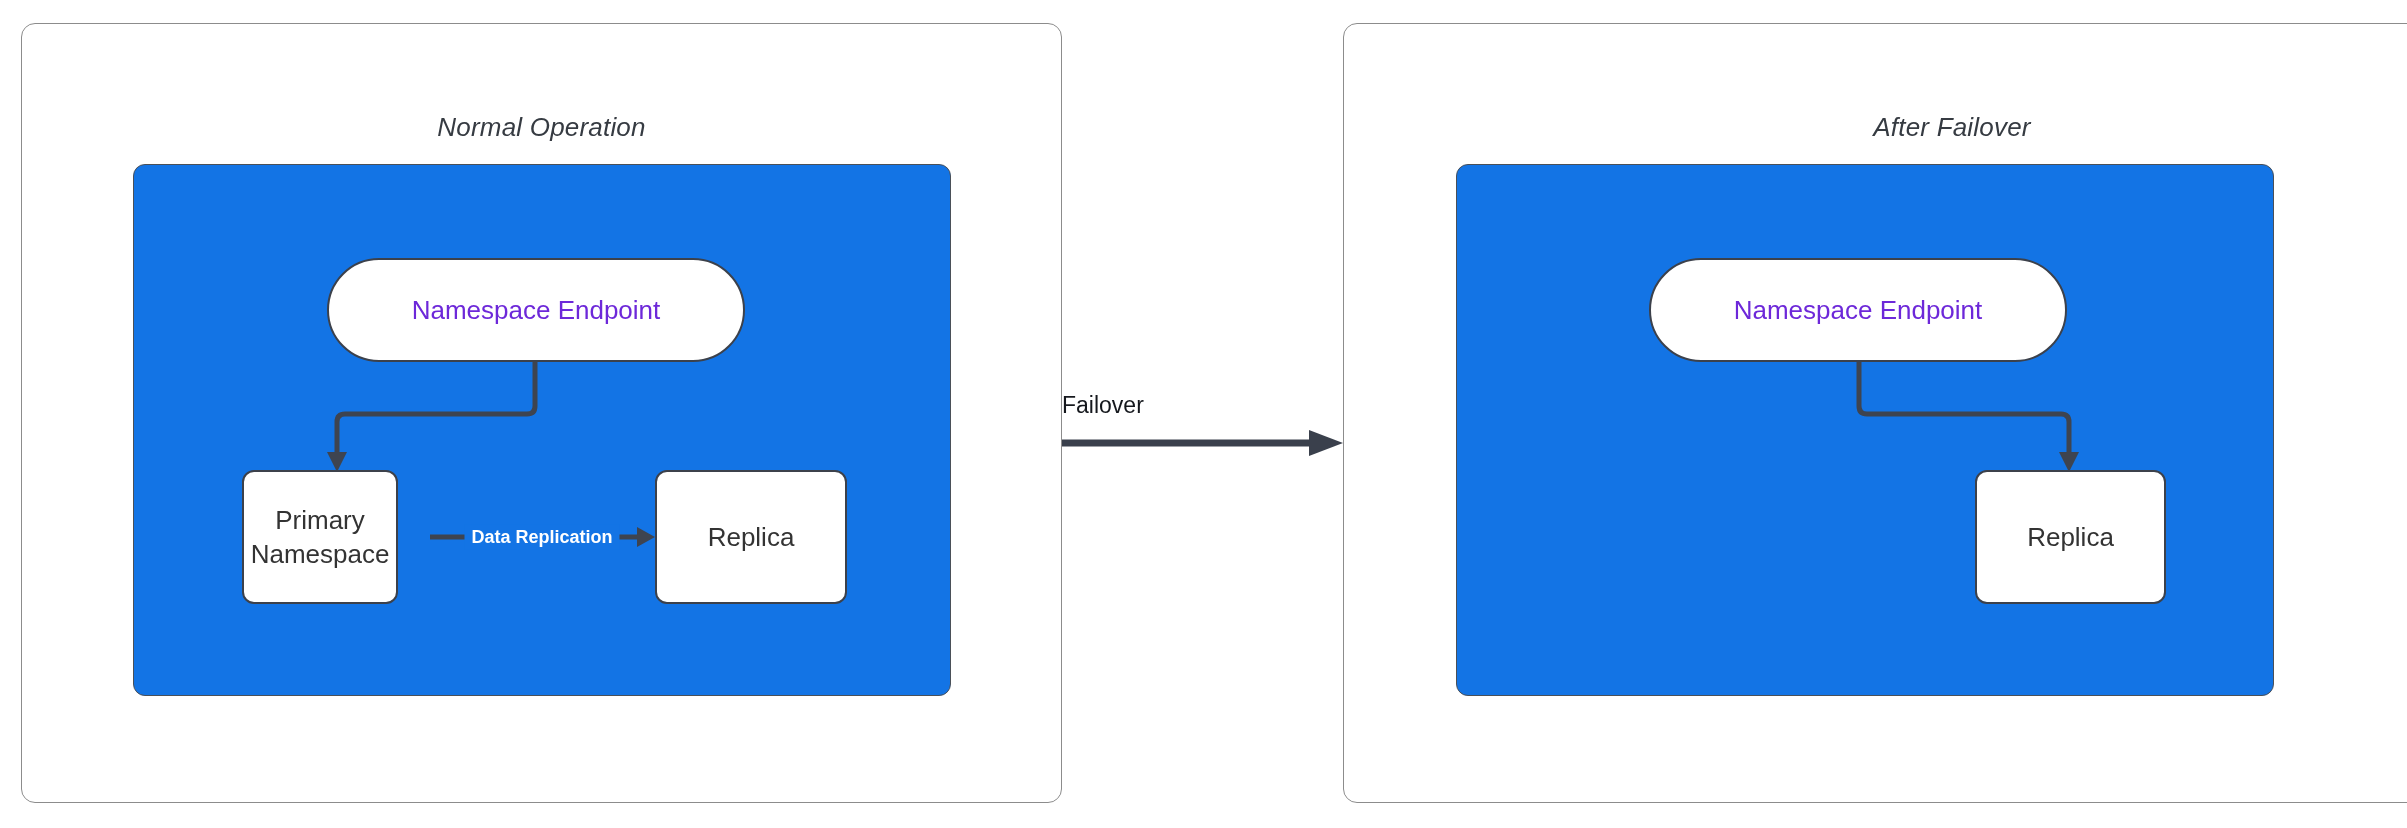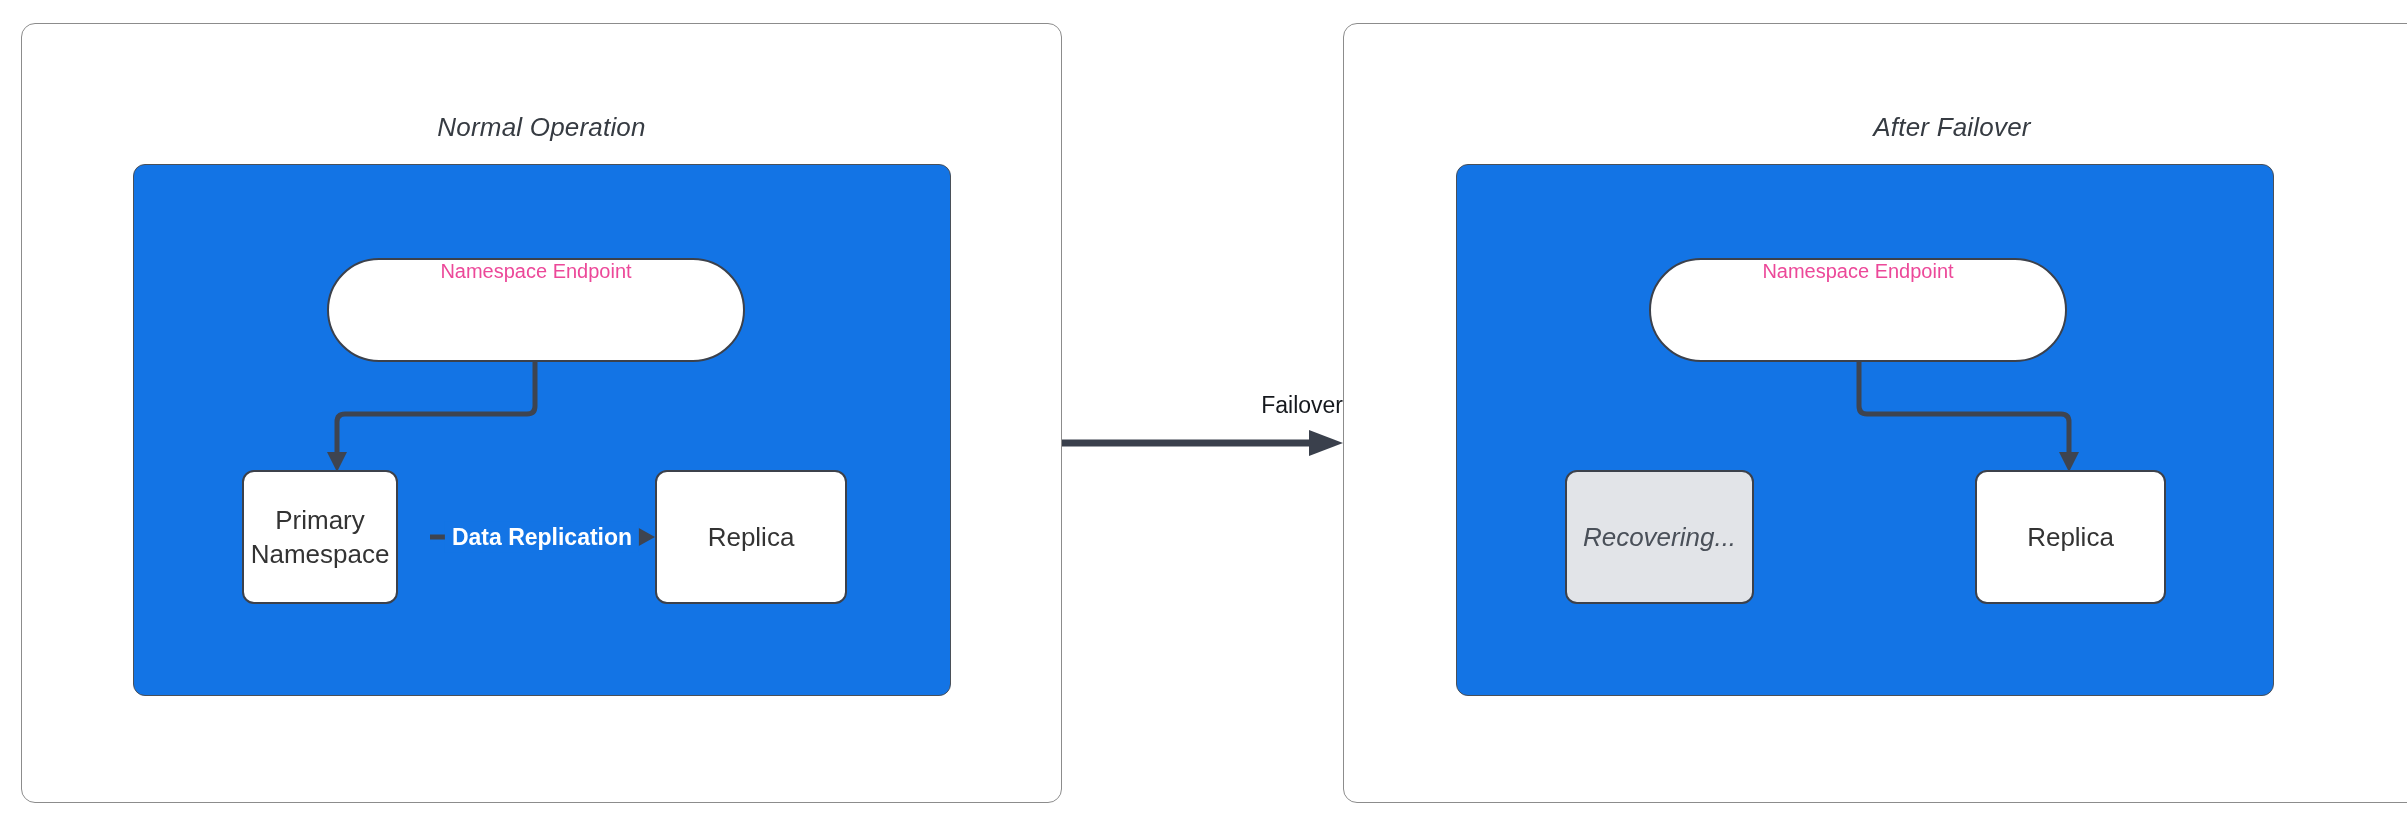--- a/index.html
+++ b/index.html
@@ -69,23 +69,24 @@
   
   .pill {
     position: absolute;
     top: 93px;
     width: 418px;
     height: 104px;
     background: #ffffff;
     border: 2px solid #3c414b;
     border-radius: 52px;
     display: flex;
+    align-items: center;
     justify-content: center;
-    font-size: 20px;
-    color: #ec4899;
+    font-size: 26px;
+    color: #6d28d9;
   }
   .panel.left  .pill { left: 193px; }
   .panel.right .pill { left: 192px; }
 
   
   .node {
     position: absolute;
     top: 305px;
     height: 134px;
     background: #ffffff;
@@ -111,40 +112,40 @@
   .node.replica-r { left: 518px; width: 191px; }
 
   
   .edge-label {
     position: absolute;
     left: 408px;
     top: 372px;
     transform: translate(-50%, -50%);
     background: #1374e5;
     color: #ffffff;
-    font-size: 23px;
+    font-size: 18px;
     font-weight: bold;
     padding: 2px 7px;
     white-space: nowrap;
   }
 
   
   .transition {
     position: absolute;
     left: 1062px;
     top: 0;
     width: 281px;
     height: 828px;
   }
   .transition-label {
     position: absolute;
     top: 392px;
     left: 0;
     width: 100%;
-    text-align: right;
+    text-align: left;
     font-size: 23px;
     color: #15181d;
   }
   .transition-arrow-svg {
     position: absolute;
     left: 0;
     top: 429px;
     width: 281px;
     height: 28px;
   }
@@ -200,23 +201,20 @@
       <svg class="edges-svg" viewBox="0 0 818 532" aria-hidden="true">
 
         <path class="edge-line" d="M402,197 L402,241 Q402,249 410,249 L604,249 Q612,249 612,257 L612,289"></path>
         <polygon class="edge-head" points="602,287 622,287 612,307"></polygon>
       </svg>
 
       <div class="pill">
         <span>Namespace Endpoint</span>
       </div>
 
-      <div class="node recovering">
-        <span>Recovering...</span>
-      </div>
 
       <div class="node replica-r">
         <span>Replica</span>
       </div>
     </div>
   </section>
 
 </div>
 
 </body></html>

